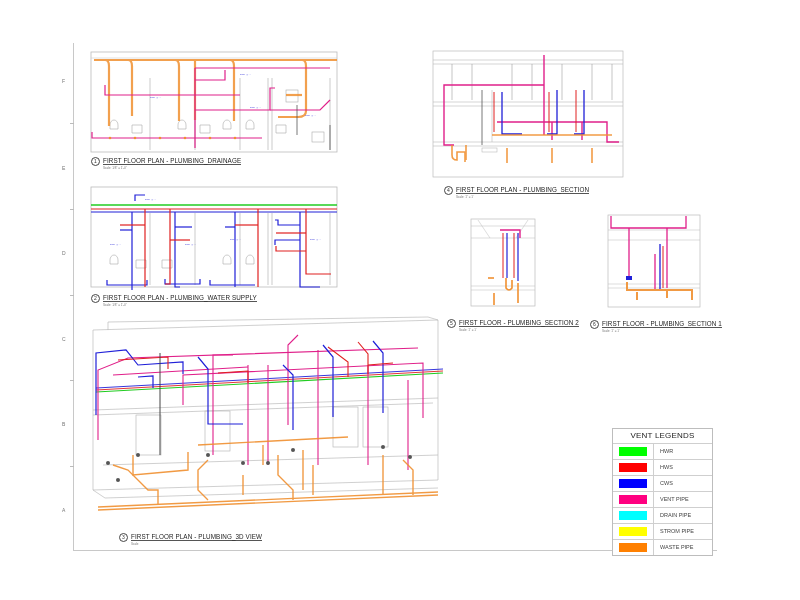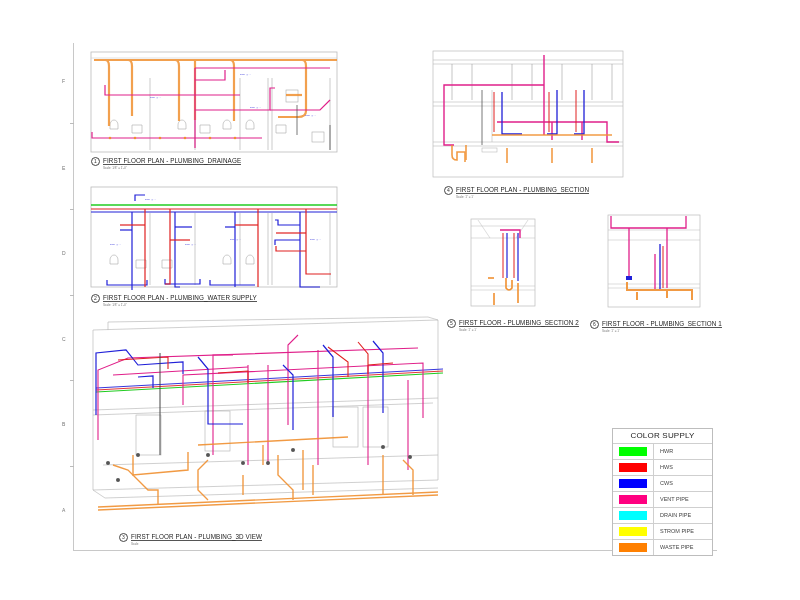--- a/index.html
+++ b/index.html
@@ -379,21 +379,21 @@
   </div>
   <div class="view-title" style="left:590px;top:320px">
     <span class="view-num">6</span>
     <span class="view-text">
         <span class="view-label">FIRST FLOOR - PLUMBING_SECTION 1</span>
         <span class="view-scale">Scale: 1" = 1'</span>
       </span>
   </div>
 
   <div class="legend">
-    <div class="legend-title">COLOR SUPPLY</div>
+    <div class="legend-title">VENT LEGENDS</div>
     <div class="legend-row">
       <div class="legend-swatch-cell">
           <div class="legend-swatch" style="background:#00ff00"></div>
         </div>
       <div class="legend-label">HWR</div>
     </div>
     <div class="legend-row">
       <div class="legend-swatch-cell">
           <div class="legend-swatch" style="background:#ff0000"></div>
         </div>

